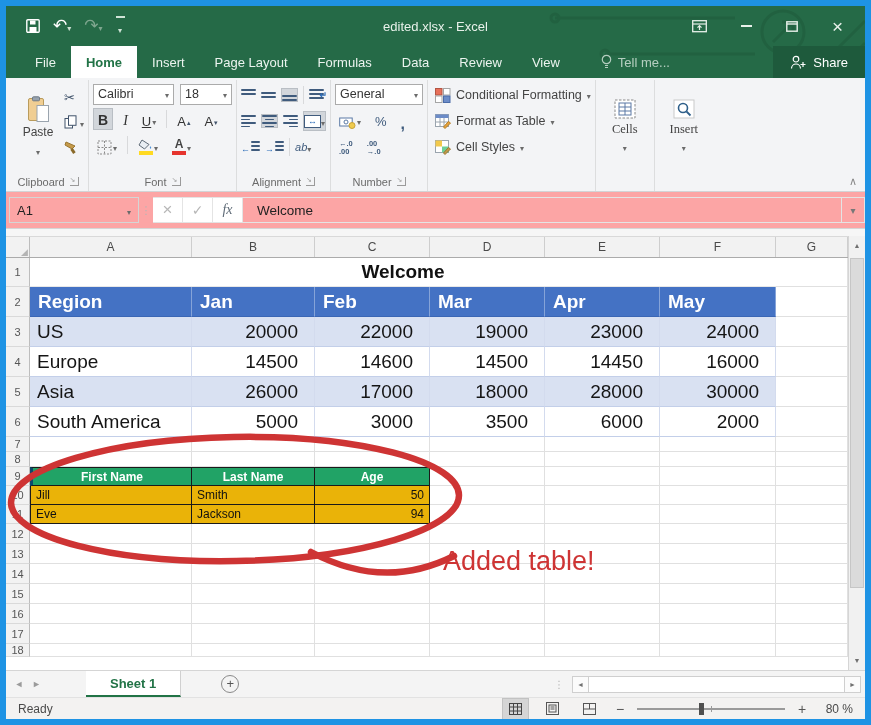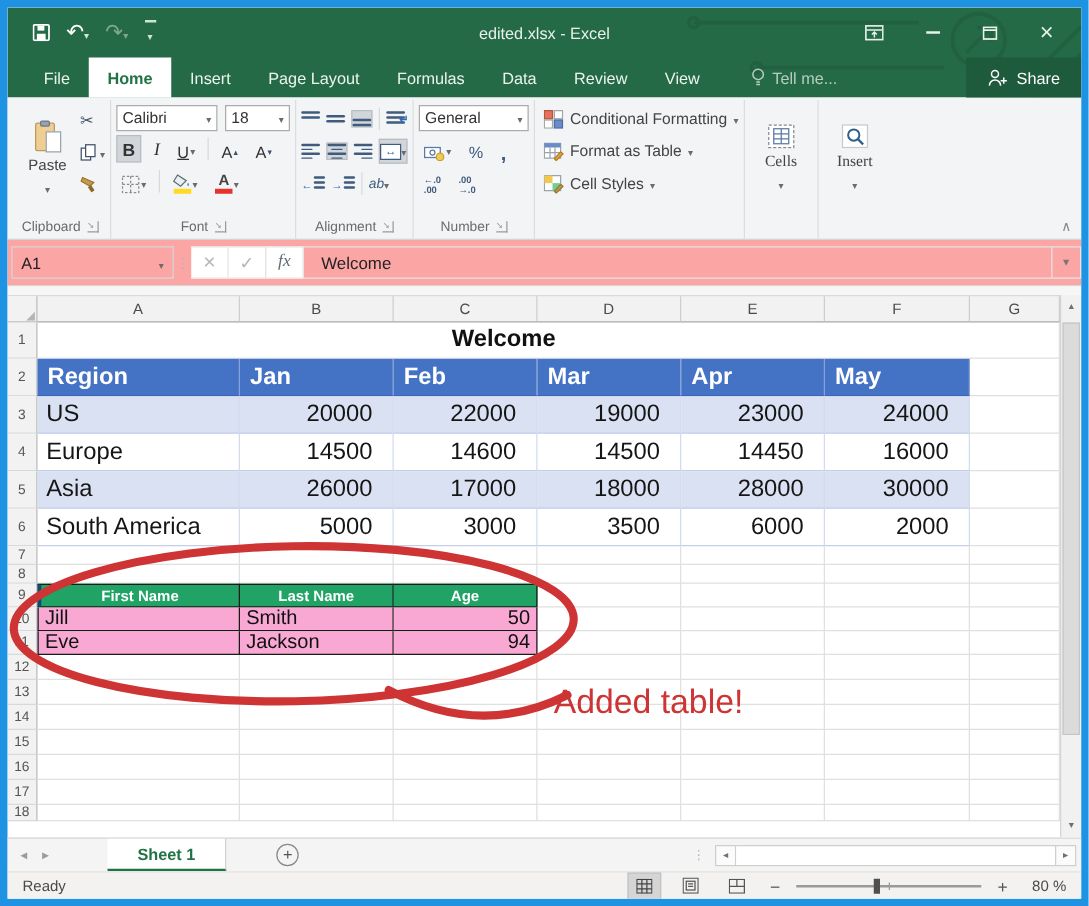--- a/index.html
+++ b/index.html
@@ -114,21 +114,21 @@
   .c { border-right:1px solid #E0E0E0; border-bottom:1px solid #E0E0E0; }
   .h29{height:29px} .h30{height:30px} .h15{height:15px} .h19{height:19px} .h20{height:20px} .h13{height:13px}
   .cMerge { width:746px; border-bottom:1px solid #E8E8E8; display:flex; align-items:center; justify-content:center; font-size:19px; font-weight:bold; color:#111; }
   .th { background:#4472C4; color:#fff; font-weight:bold; font-size:19px; display:flex; align-items:center; padding-left:8px; border-right:1px solid rgba(255,255,255,.35); border-bottom:1px solid #3a66b5; }
   .td { font-size:19px; color:#151515; display:flex; align-items:center; border-right:1px solid #D3DBEE; border-bottom:1px solid #C3CFE9; }
   .td.name { padding-left:7px; }
   .td.num { justify-content:flex-end; padding-right:16px; }
   .band { background:#D9E1F2; }
   .gth { background:#21A366; color:#fff; font-weight:bold; font-size:12px; display:flex; align-items:center; justify-content:center; border:1px solid #1a1a1a; border-left:none; }
   .gth.first { border-left:3px solid #0c4a6e; }
-  .gtd { background:#f9a8d4; font-size:16px; color:#111; display:flex; align-items:center; border-right:1px solid #1a1a1a; border-bottom:1px solid #1a1a1a;text-align:center; }
+  .gtd { background:#eab308; font-size:12px; color:#111; display:flex; align-items:center; border-right:1px solid #1a1a1a; border-bottom:1px solid #1a1a1a;text-align:center; }
   .gtd.first { border-left:1px solid #1a1a1a; }
   .gtd.left { padding-left:5px; }
   .gtd.num { justify-content:flex-end; padding-right:5px; }
   .overlay { position:absolute; left:0; top:0; pointer-events:none; }
   .ann-text { position:absolute; left:437px; top:310px; font-size:27px; color:#CE3434; pointer-events:none; }
   .vscroll { position:absolute; right:0; top:0; bottom:0; width:17px; background:#F1F1F1; border-left:1px solid #D5D5D5; }
   .varr { position:absolute; left:0; width:16px; height:17px; display:flex; align-items:center; justify-content:center; font-size:7px; color:#707070; }
   .varr.up { top:1px; } .varr.up::after { content:"\25B2"; }
   .varr.dn { bottom:1px; } .varr.dn::after { content:"\25BC"; }
   .vthumb { position:absolute; left:1px; top:22px; width:14px; height:330px; background:#DBDBDB; border:1px solid #C6C6C6; }

